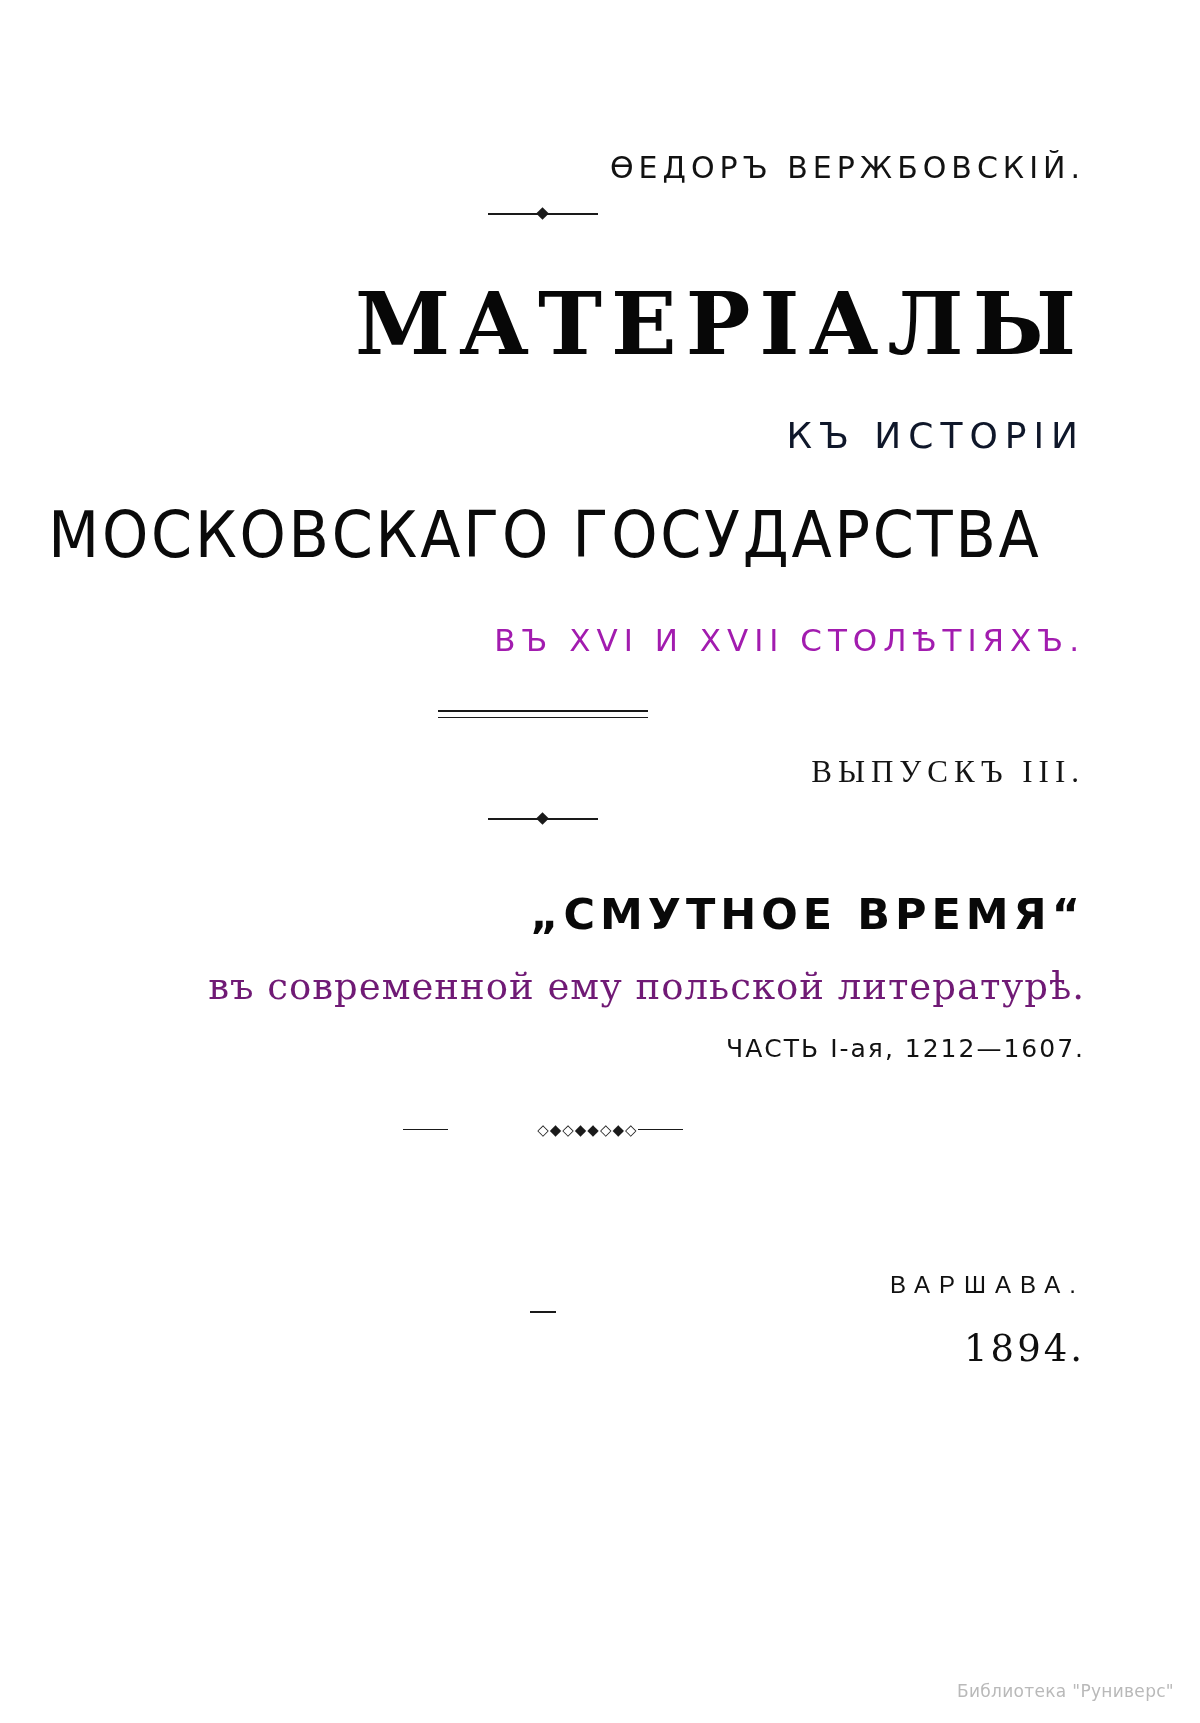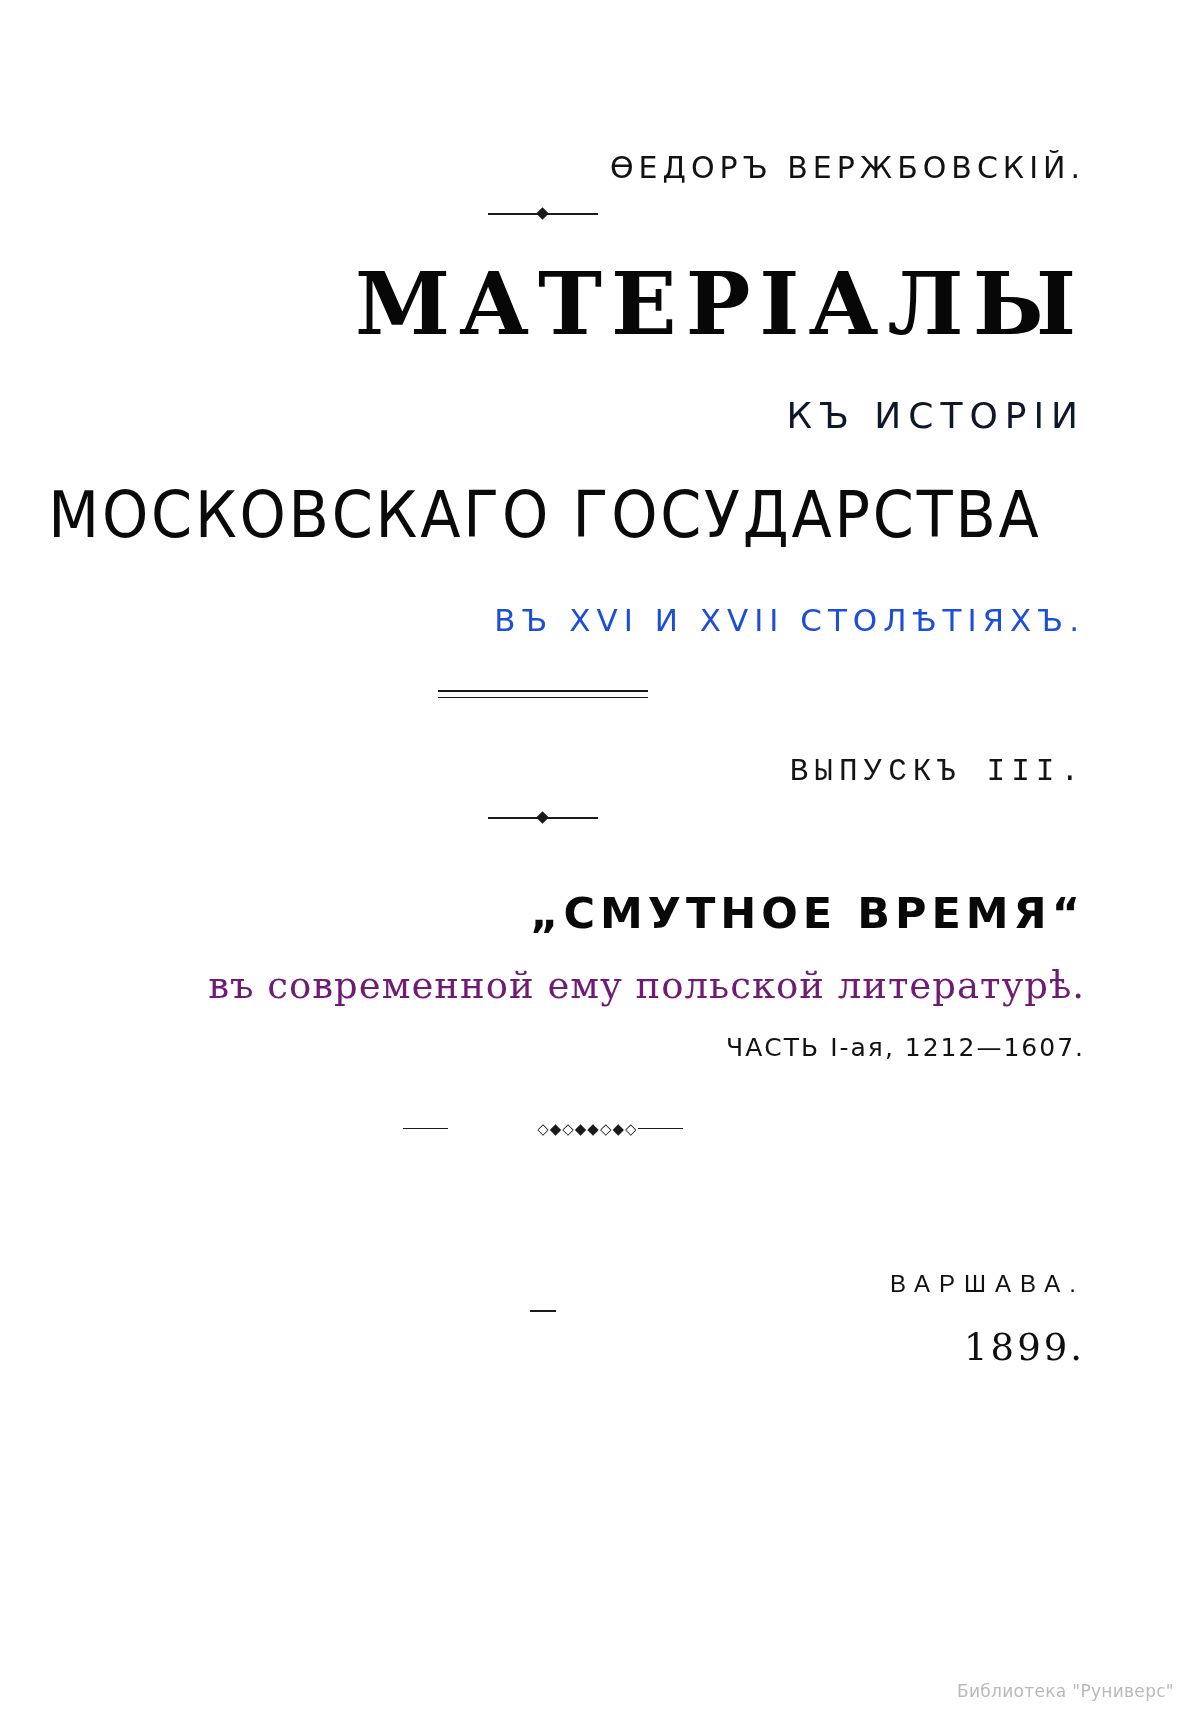--- a/index.html
+++ b/index.html
@@ -61,21 +61,21 @@
     position: absolute;
     left: 50%;
     top: 2px;
     width: 9px; height: 9px;
     margin-left: -4.5px;
     background: #1a1a1a;
     transform: rotate(45deg);
   }
 
   .title-main {
-    margin-top: 40px;
+    margin-top: 60px;
     font-family: "DejaVu Serif", serif;
     font-weight: 700;
     font-size: 86px;
     letter-spacing: 9px;
     line-height: 1;
     color: #070707;
     padding-left: 8px;
   }
 
   .title-sub1 {
@@ -94,39 +94,39 @@
     letter-spacing: 3px;
     transform: scaleX(0.92);
     color: #0a0a0a;
   }
 
   .title-sub3 {
     margin-top: 50px;
     font-family: "DejaVu Sans", sans-serif;
     font-size: 31px;
     letter-spacing: 6px;
-    color: #1d4ed8;
+    color: #a21caf;
   }
 
   .rule-double {
     margin: 52px auto 0 auto;
     width: 210px;
   }
   .rule-double div {
     height: 1.5px;
     background: #1a1a1a;
   }
   .rule-double div + div {
     margin-top: 5px;
     height: 1.5px;
   }
 
   .issue {
-    margin-top: 56px;
-    font-family: Liberation Mono, monospace;
+    margin-top: 36px;
+    font-family: Liberation Serif, serif;
     font-size: 31px;
     letter-spacing: 6px;
     color: #141414;
   }
 
   .quoted-title {
     margin-top: 63px;
     font-family: "DejaVu Sans", sans-serif;
     font-weight: 700;
     font-size: 43px;
@@ -243,18 +243,18 @@
     <div class="part-line">ЧАСТЬ I-ая, 1212—1607.</div>
 
     <div class="orn-wide">
       <div class="diamonds">◇◆◇◆◆◇◆◇</div>
     </div>
 
     <div class="city">ВАРШАВА.</div>
 
     <div class="dash-small"></div>
 
-    <div class="year">1899.</div>
+    <div class="year">1894.</div>
 
   </div>
 
   <div class="watermark">Библиотека "Руниверс"</div>
 </div>
 
 </body></html>

